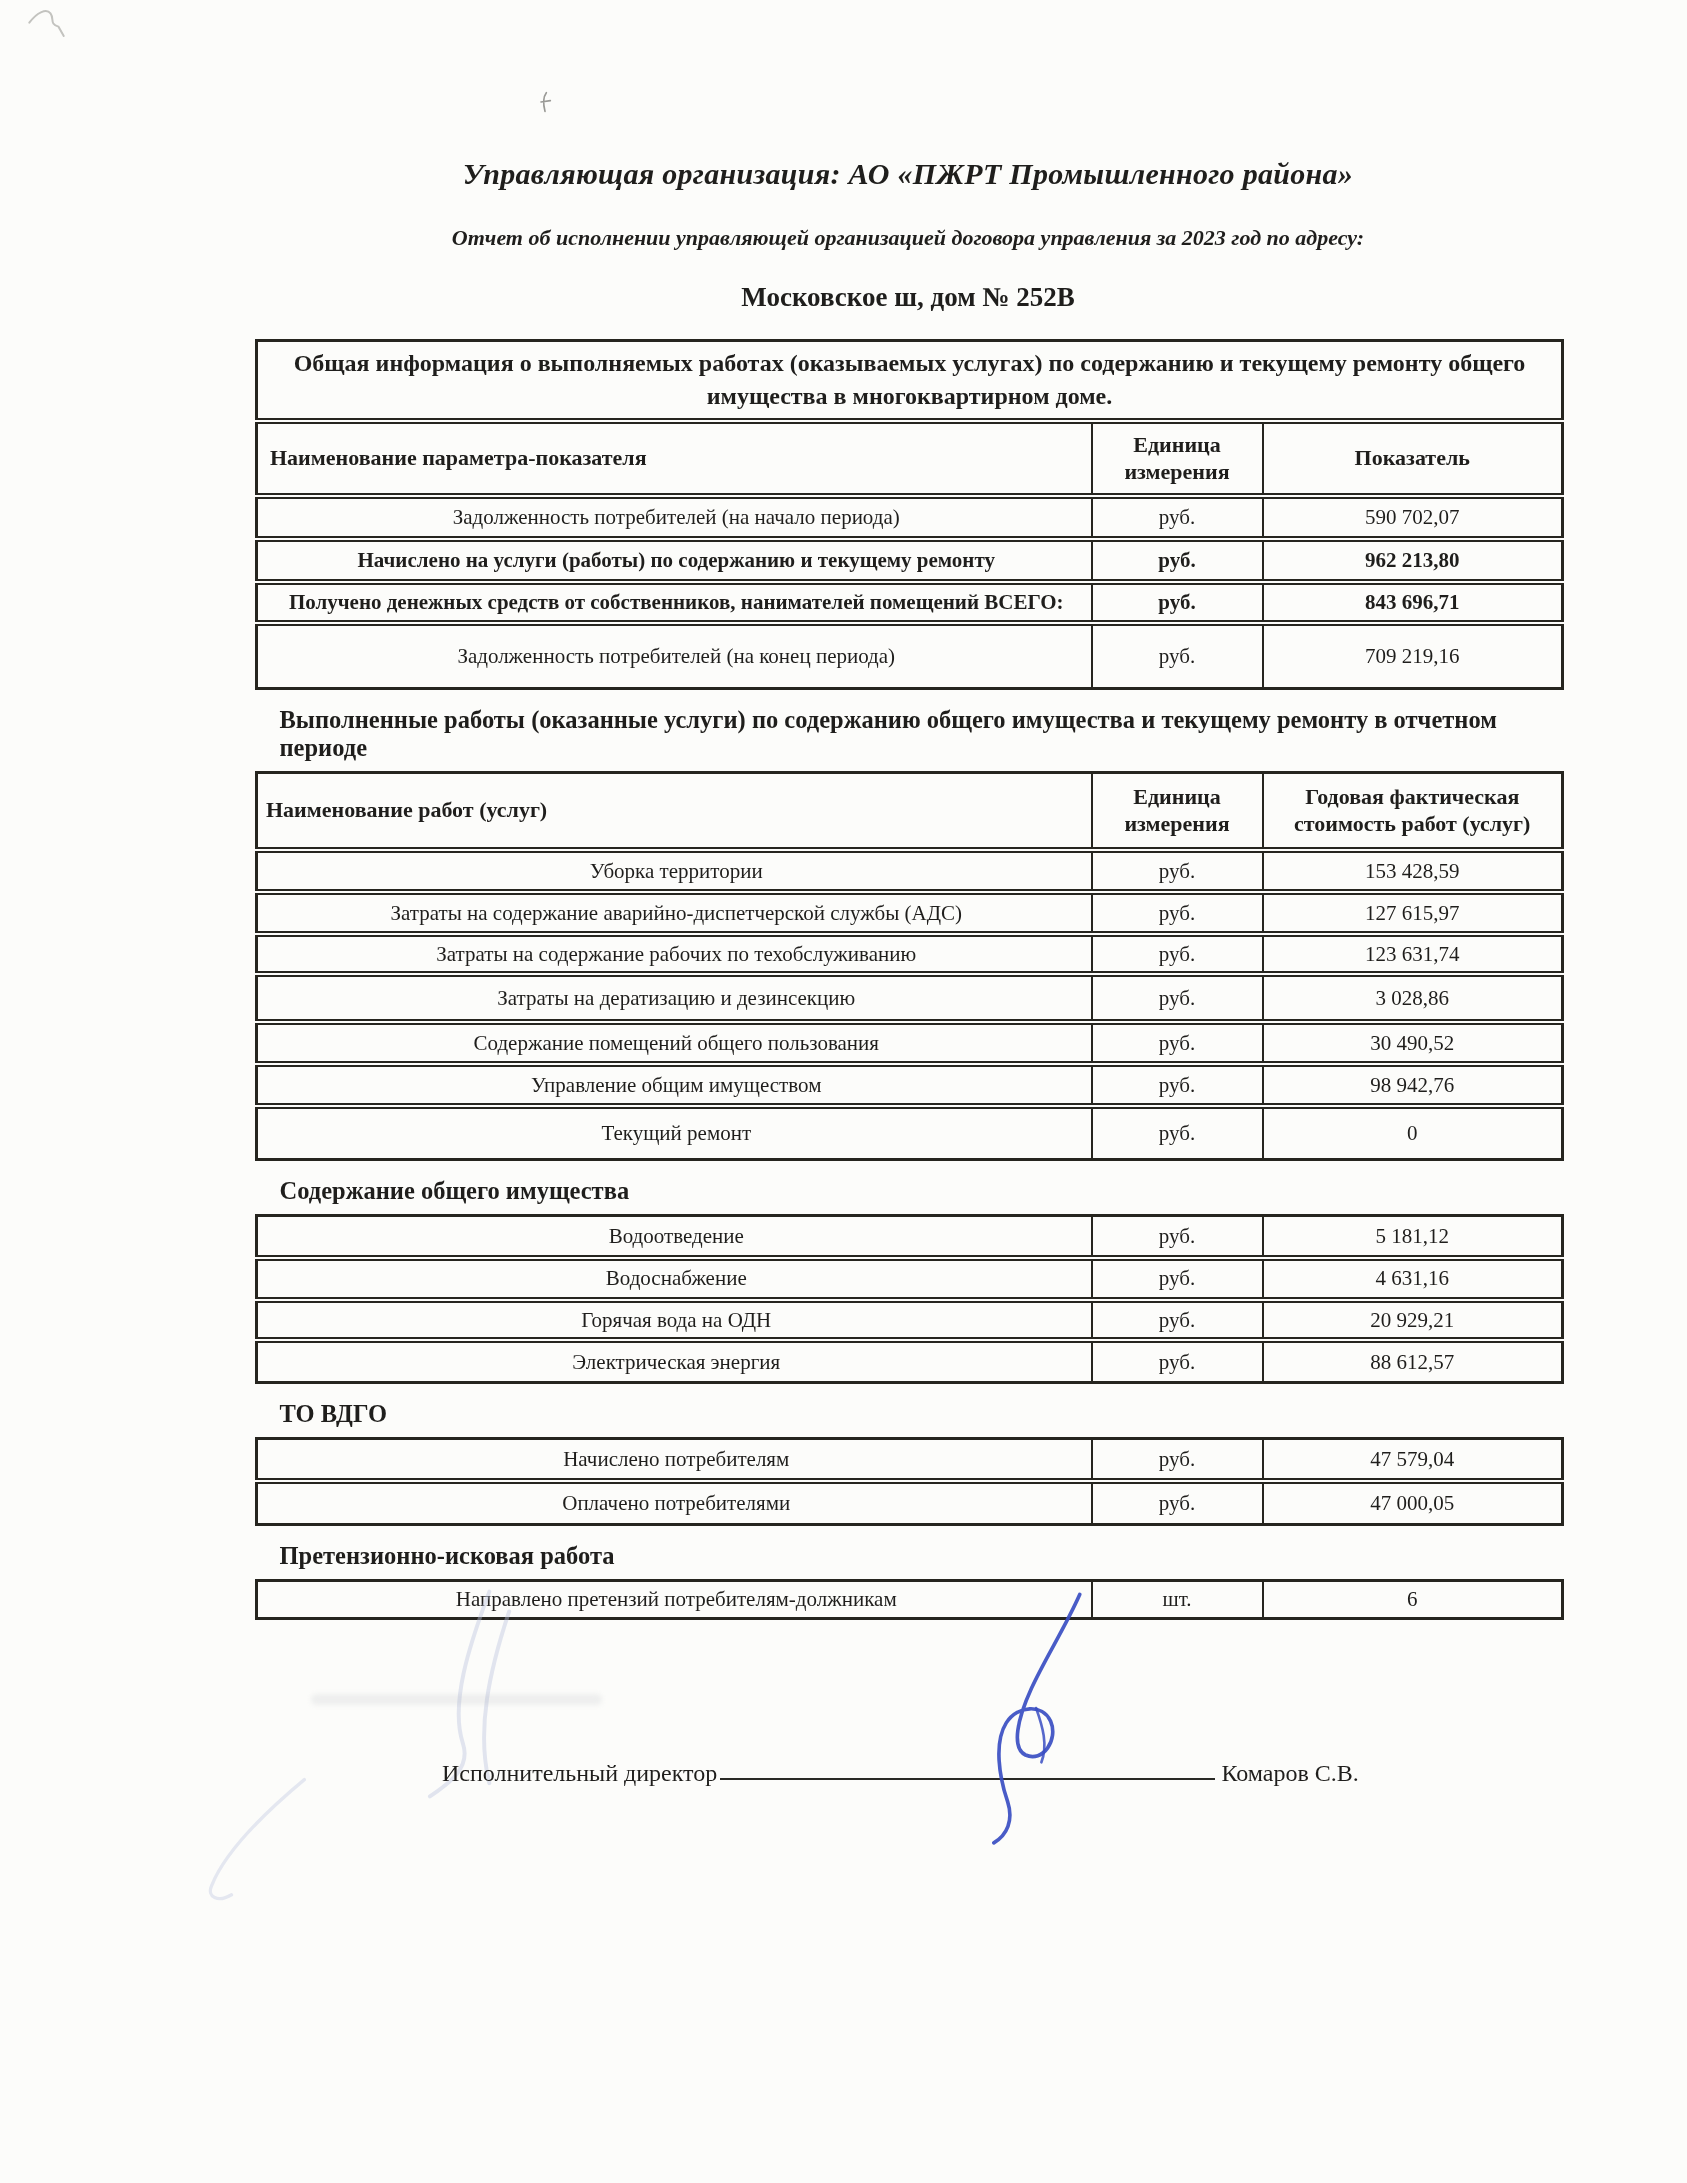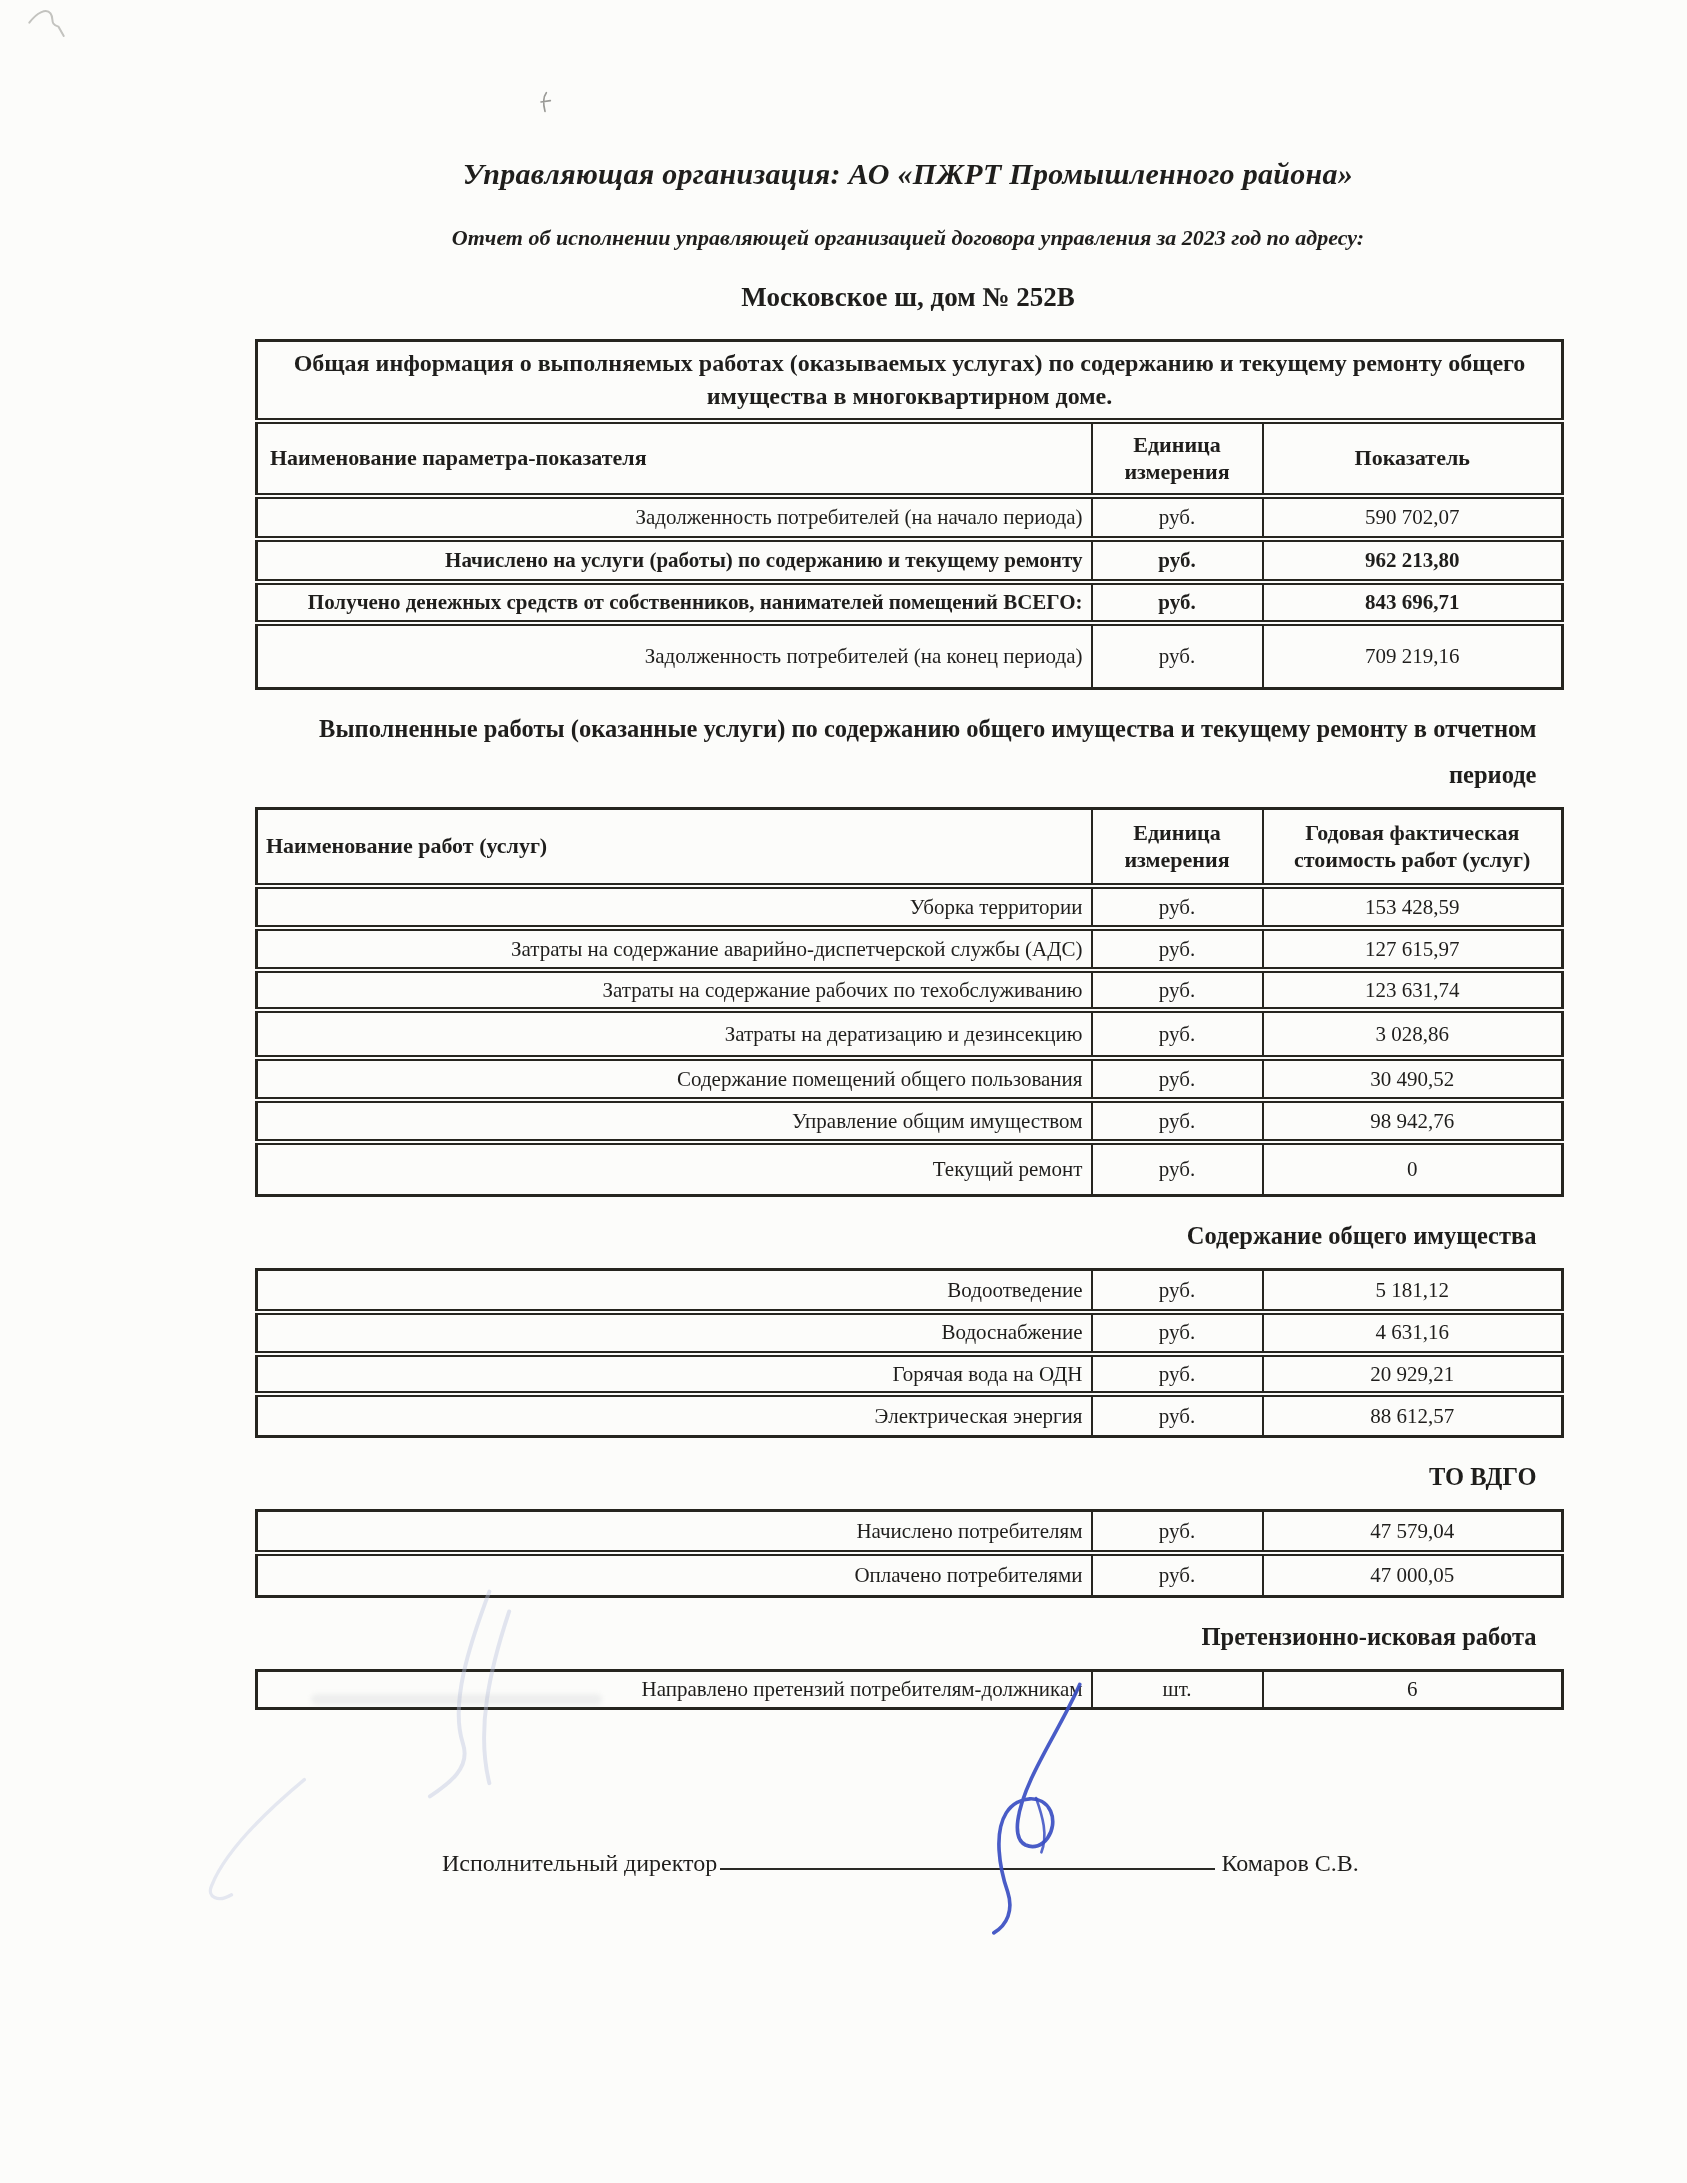--- a/index.html
+++ b/index.html
@@ -41,27 +41,27 @@
     overflow:hidden;
   }
   .rpt tr + tr td,.rpt tr + tr th{border-top:6.6px double #26251f;}
   td.cap{
     text-align:center;font-weight:bold;font-size:24px;line-height:33px;
     padding:5.3px 26.5px;
   }
   .rpt th{font-weight:bold;font-size:22px;}
   th.name-l{text-align:left;padding-left:12px;}
   th.name-c{text-align:left;}
-  td.name{text-align:right;padding-left:12px;margin-top:8px;}
+  td.name{text-align:center;padding-left:12px;margin-top:8px;}
   .mid{text-align:center;}
   .rpt tr.bold td{font-weight:bold;}
   .sec{
     margin:16px auto 0;max-width:1257px;
-    text-align:right;font-weight:bold;
-    font-size:24.5px;line-height:46px;
+    text-align:left;font-weight:bold;
+    font-size:24.5px;line-height:28px;
   }
   .sig{
     position:relative;
     margin:136px 0 0 187px;
     font-size:24px;white-space:nowrap;
   }
   .sig-line{
     display:inline-block;width:495px;height:22.5px;
     border-bottom:2.6px solid #2a2a26;
     margin:0 6.6px 0 2.6px;

